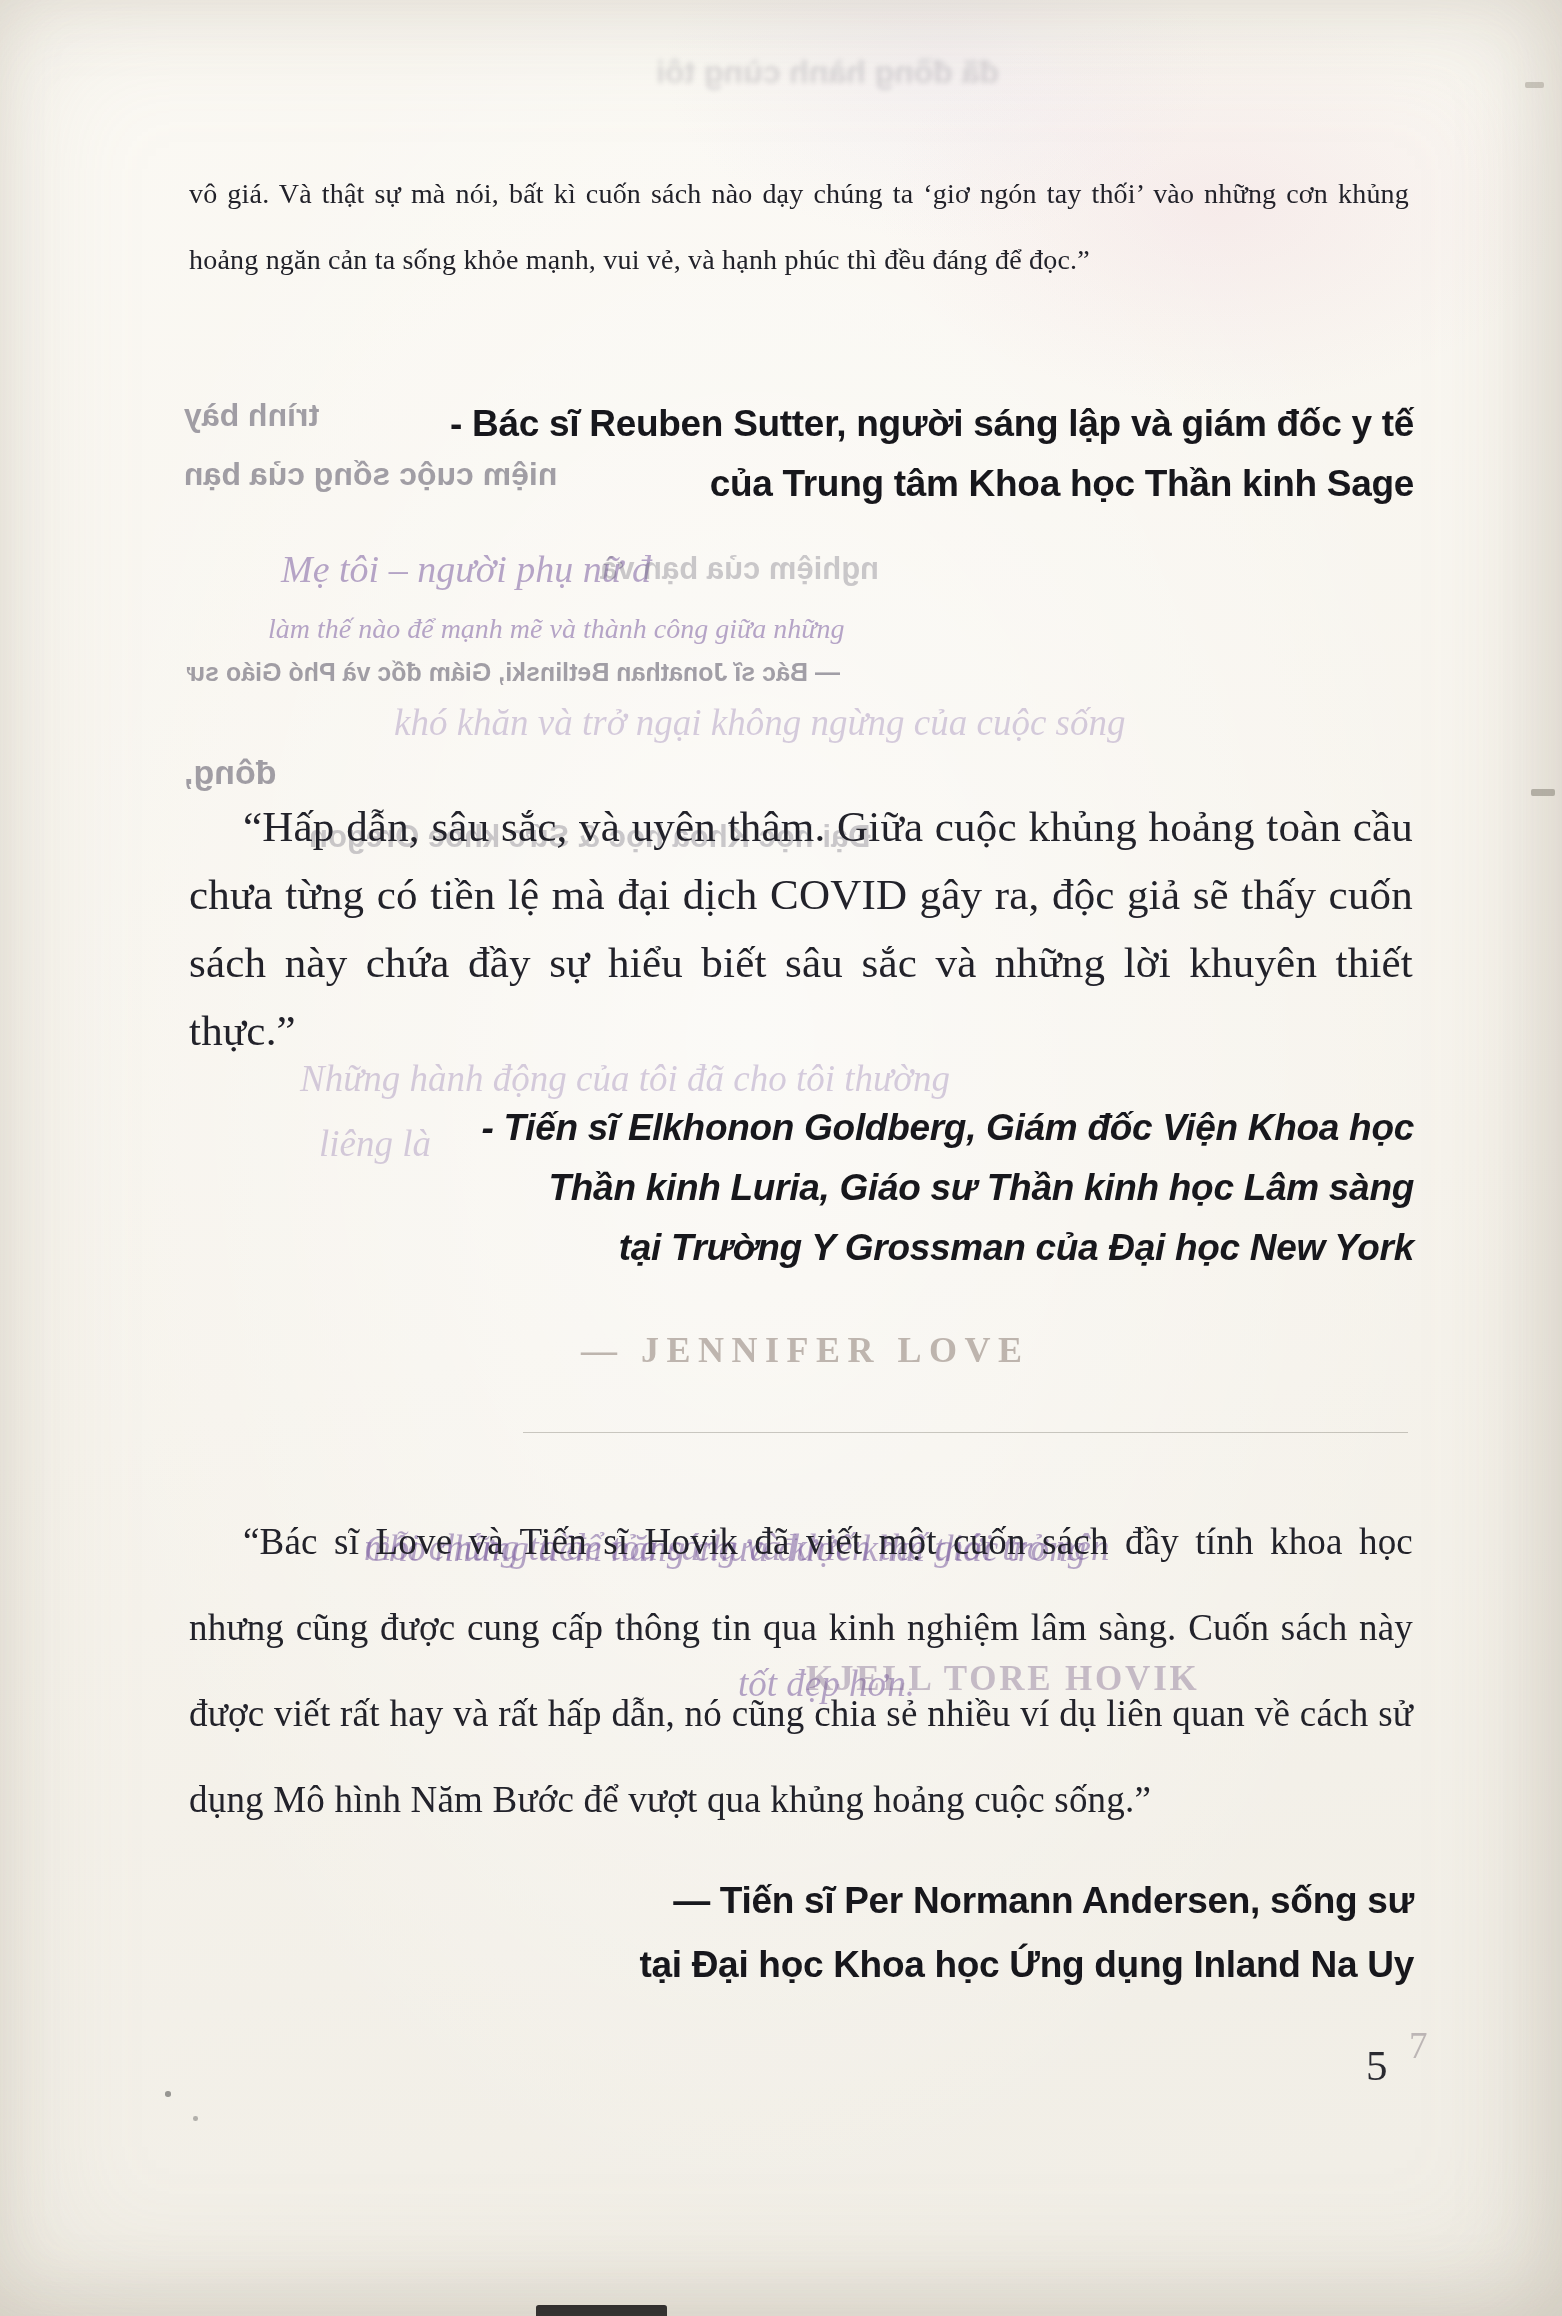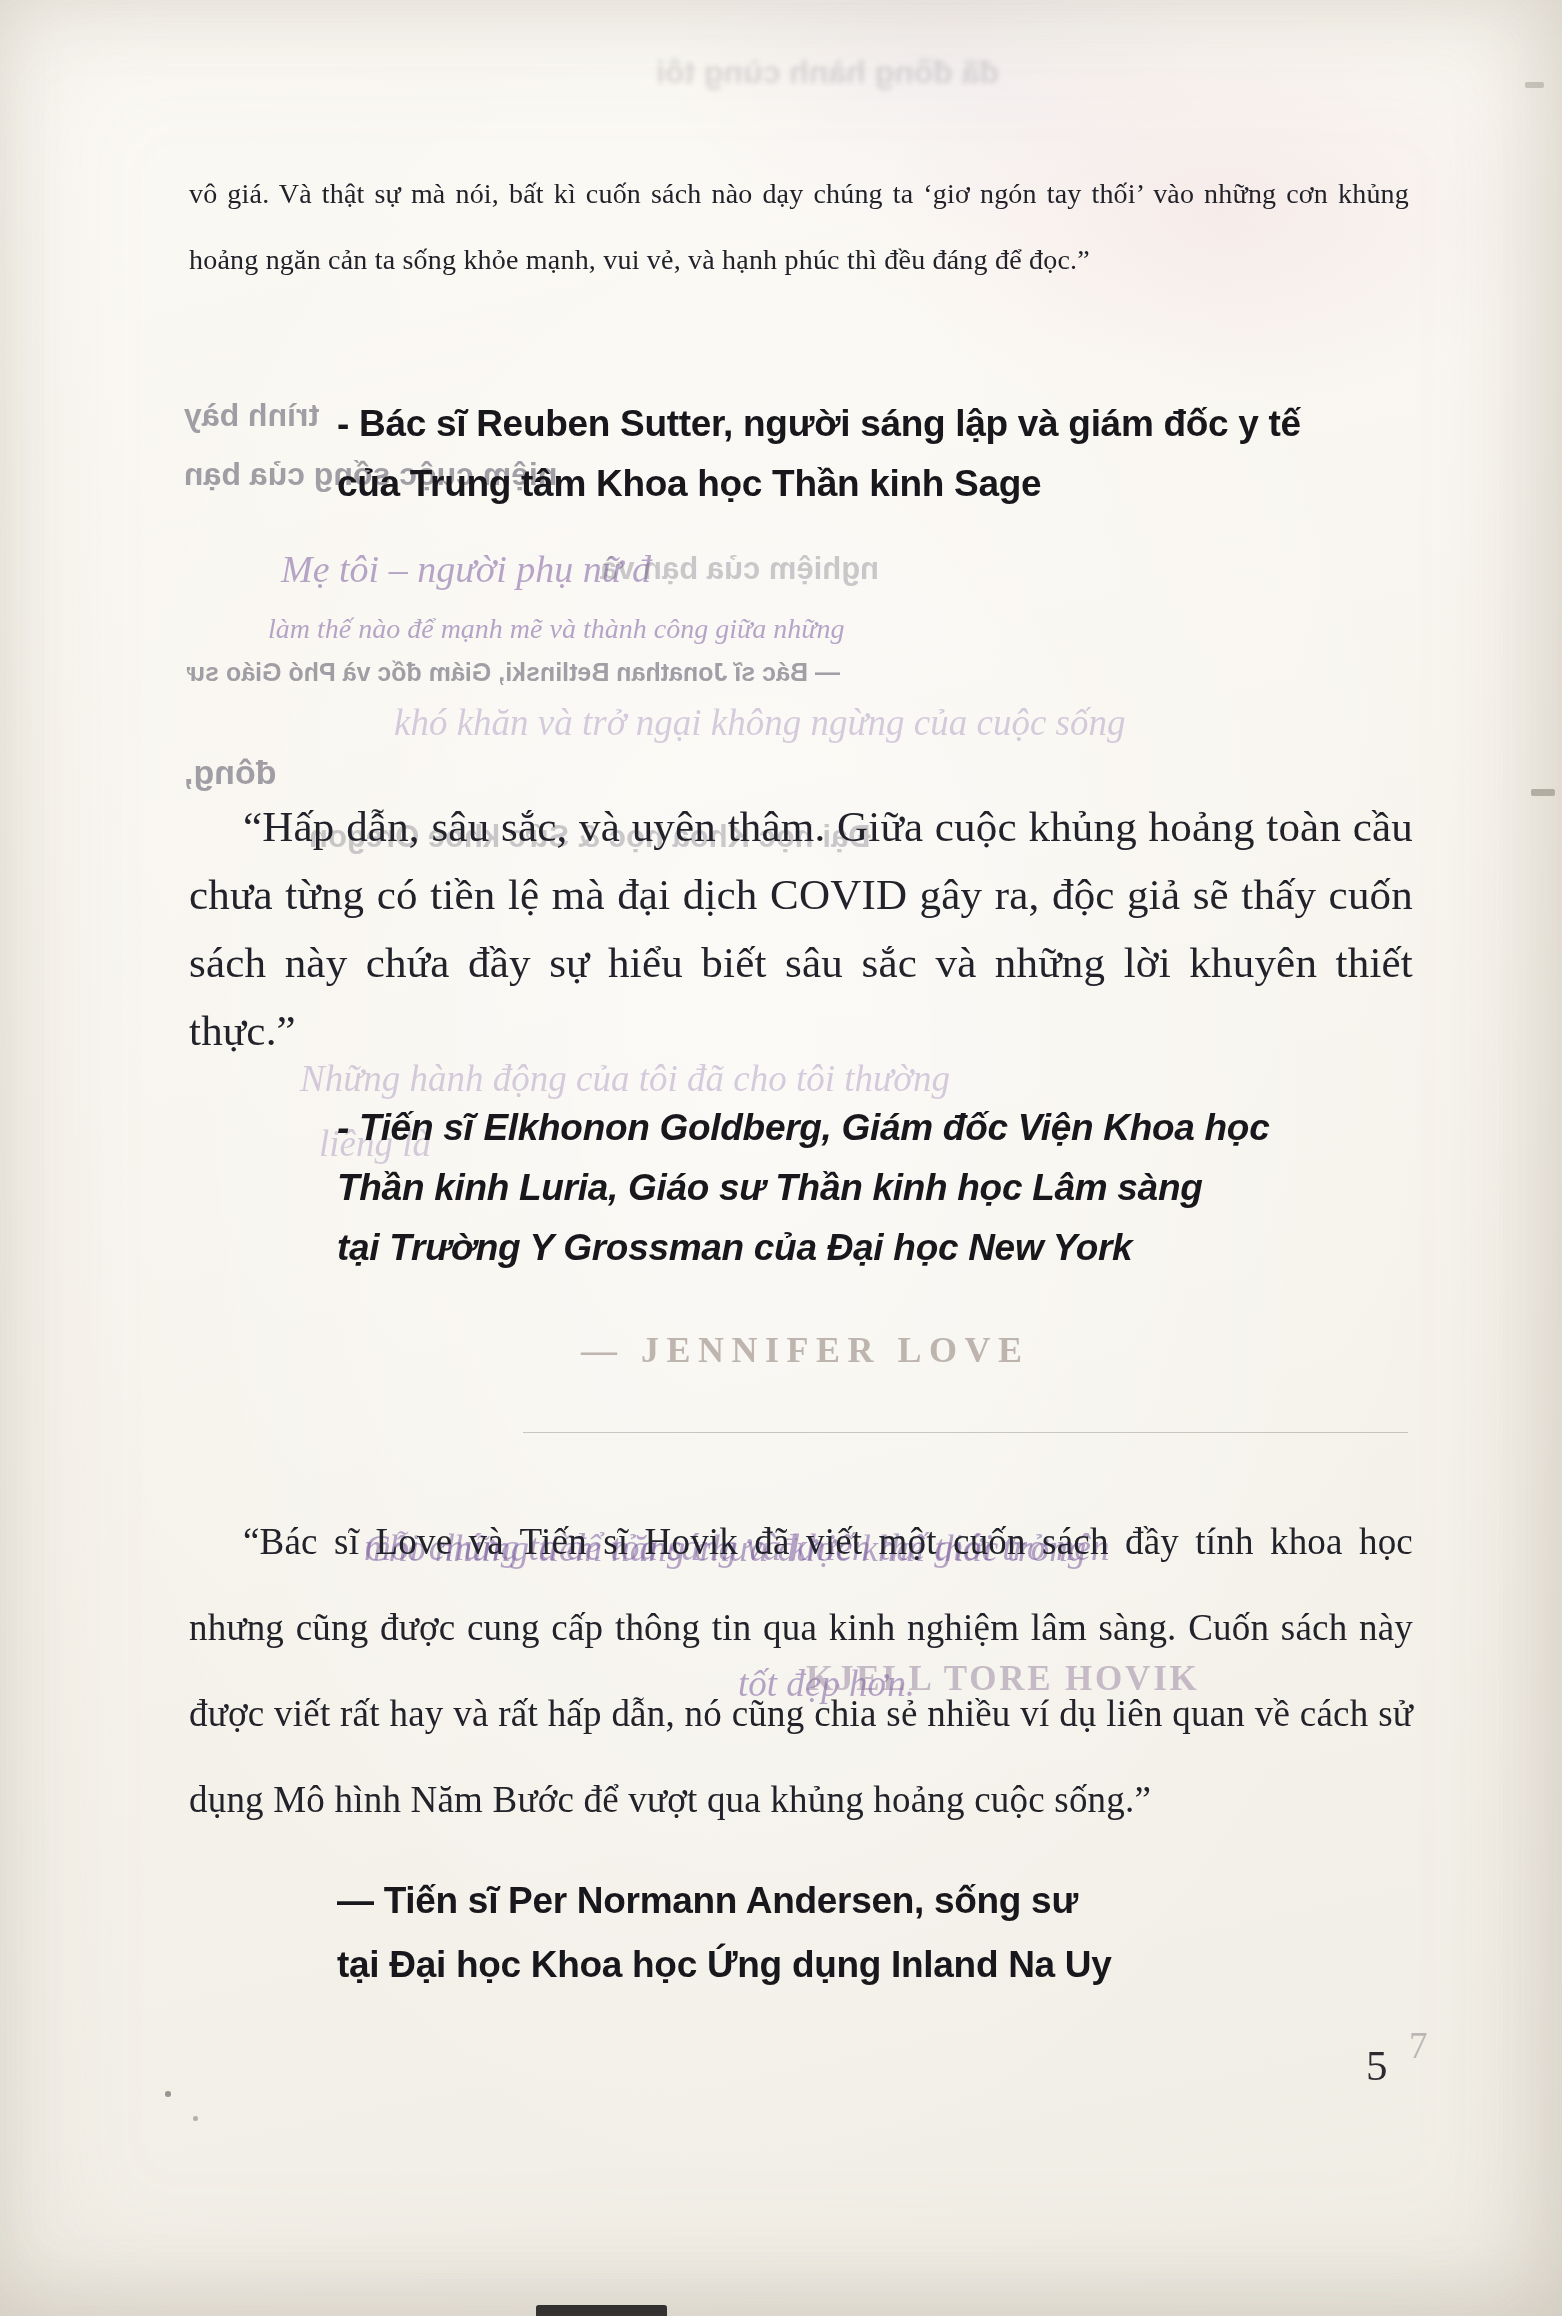--- a/index.html
+++ b/index.html
@@ -39,21 +39,21 @@
     text-align: justify;
     color: #22222a;
     letter-spacing: 0.2px;
   }
   .q1 { left: 189px; top: 133px;  width: 1220px; font-size: 28px; line-height: 66px; }
   .q2 { left: 189px; top: 750px;  width: 1224px; font-size: 43px; line-height: 68px; text-indent: 54px; }
   .q3 { left: 189px; top: 1462px; width: 1224px; font-size: 37px; line-height: 86px; text-indent: 54px; }
 
   .attr {
     position: absolute;
-    text-align: left;
+    text-align: right;
     font-family: "Liberation Sans", sans-serif;
     font-weight: 700;
     color: #17171c;
     letter-spacing: -0.3px;
   }
   .a1 { left: 337px; top: 394px;  width: 1077px; font-size: 37px; line-height: 60px; }
   .a2 { left: 337px; top: 1098px; width: 1077px; font-size: 37px; line-height: 60px; font-style: italic; }
   .a3 { left: 337px; top: 1869px; width: 1077px; font-size: 37px; line-height: 64px; }
 
   .page-number {

